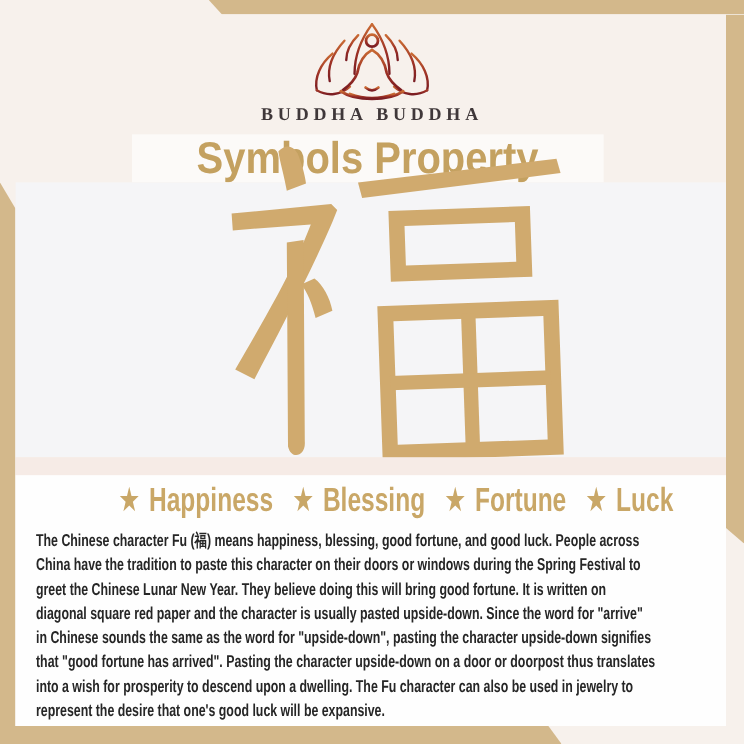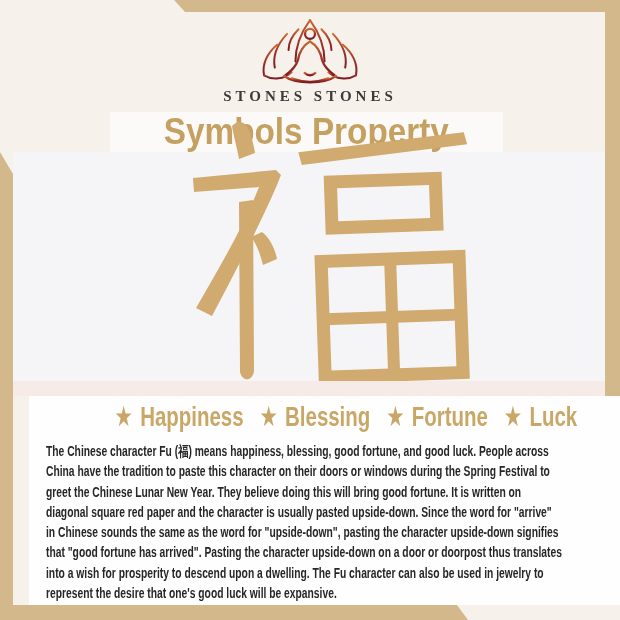--- a/index.html
+++ b/index.html
@@ -36,21 +36,21 @@
   
   .fu-badge{position:absolute;left:13px;top:348px;width:184px;height:32px;background:#d3b88b;
     clip-path:polygon(0 0,calc(100% - 9px) 0,100% 100%,0 100%);
     display:flex;align-items:center;justify-content:center;}
   .fu-badge span{color:#fff;font-weight:bold;font-size:18px;letter-spacing:.5px;
     transform:scaleX(.92);white-space:nowrap;}
 
   .pink-strip{position:absolute;left:13px;top:381px;width:592px;height:15px;background:#f6ebe6;}
 
   
-  .content{position:absolute;left:13px;top:396px;width:592px;height:209px;background:#fefefe;margin-left:16px;}
+  .content{position:absolute;left:13px;top:396px;width:592px;height:209px;background:#fefefe;}
 
   .star-row{position:absolute;left:0;top:4px;width:100%;text-align:center;white-space:nowrap;}
   .star-row .inner{display:inline-block;transform:scaleX(.73);transform-origin:center;
     font-size:28px;font-weight:bold;color:#c9a767;
     font-family:"Liberation Sans","DejaVu Sans",sans-serif;}
   .star-row .star{margin:0 10px 0 14px;}
   .star-row .star:first-child{margin-left:0;}
 
   .paragraph{position:absolute;left:17px;top:45px;width:780px;
     transform:scaleX(.72);transform-origin:0 0;
@@ -96,21 +96,21 @@
       <g fill="none" stroke="url(#lg)" stroke-width="3" stroke-linecap="round">
 
         <circle cx="80" cy="26" r="6.5"></circle>
         <path d="M80,36 C71,41 66,50 64,61 C61,70 55,75 48,80"></path>
         <path d="M80,36 C89,41 94,50 96,61 C99,70 105,75 112,80"></path>
         <path d="M46,81 C62,92 98,92 114,81"></path>
         <path d="M56,84 C72,90 88,90 104,84"></path>
         <path d="M73,77 Q80,83 87,77"></path>
       </g>
     </svg>
-    <div class="brand-name">STONES STONES</div>
+    <div class="brand-name">BUDDHA BUDDHA</div>
   </div>
 
   <div class="title-banner">
     <div class="title">Symbols Property</div>
   </div>
 
   <div class="fu-card"></div>
   <svg class="fu-glyph" viewBox="0 0 300 276" role="img" aria-label="福">
     <g fill="#d0aa6e">
 

